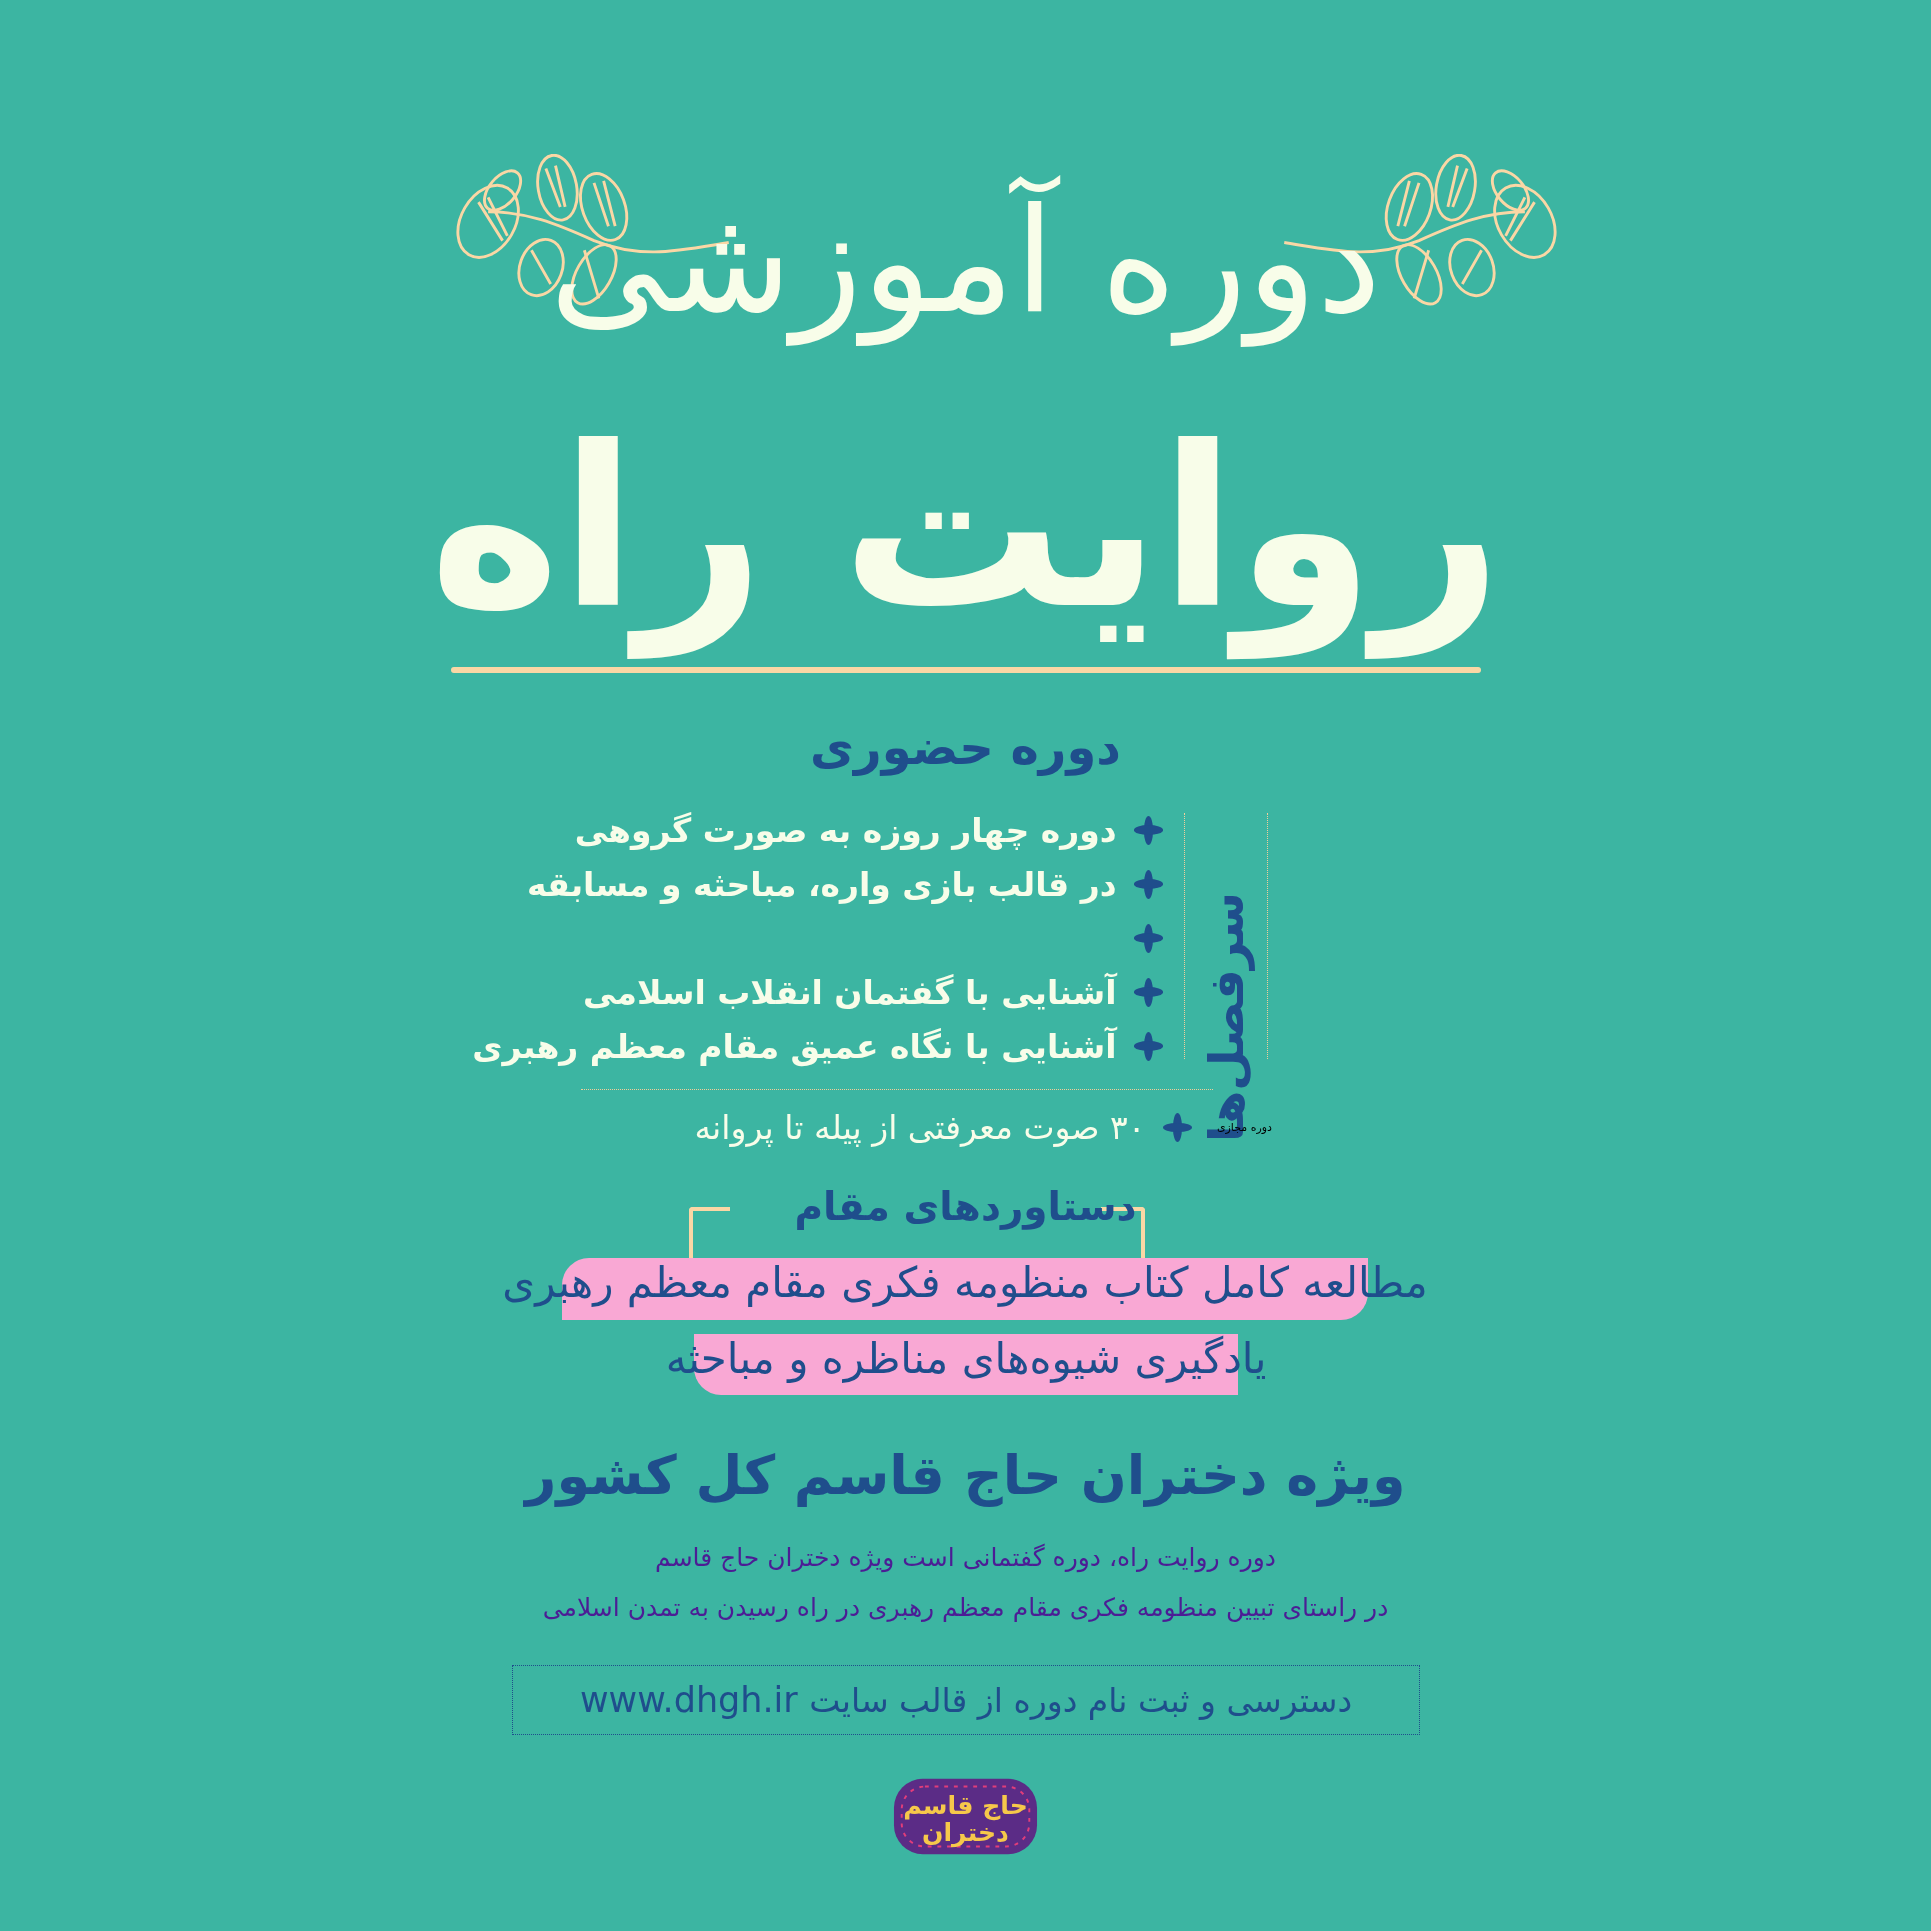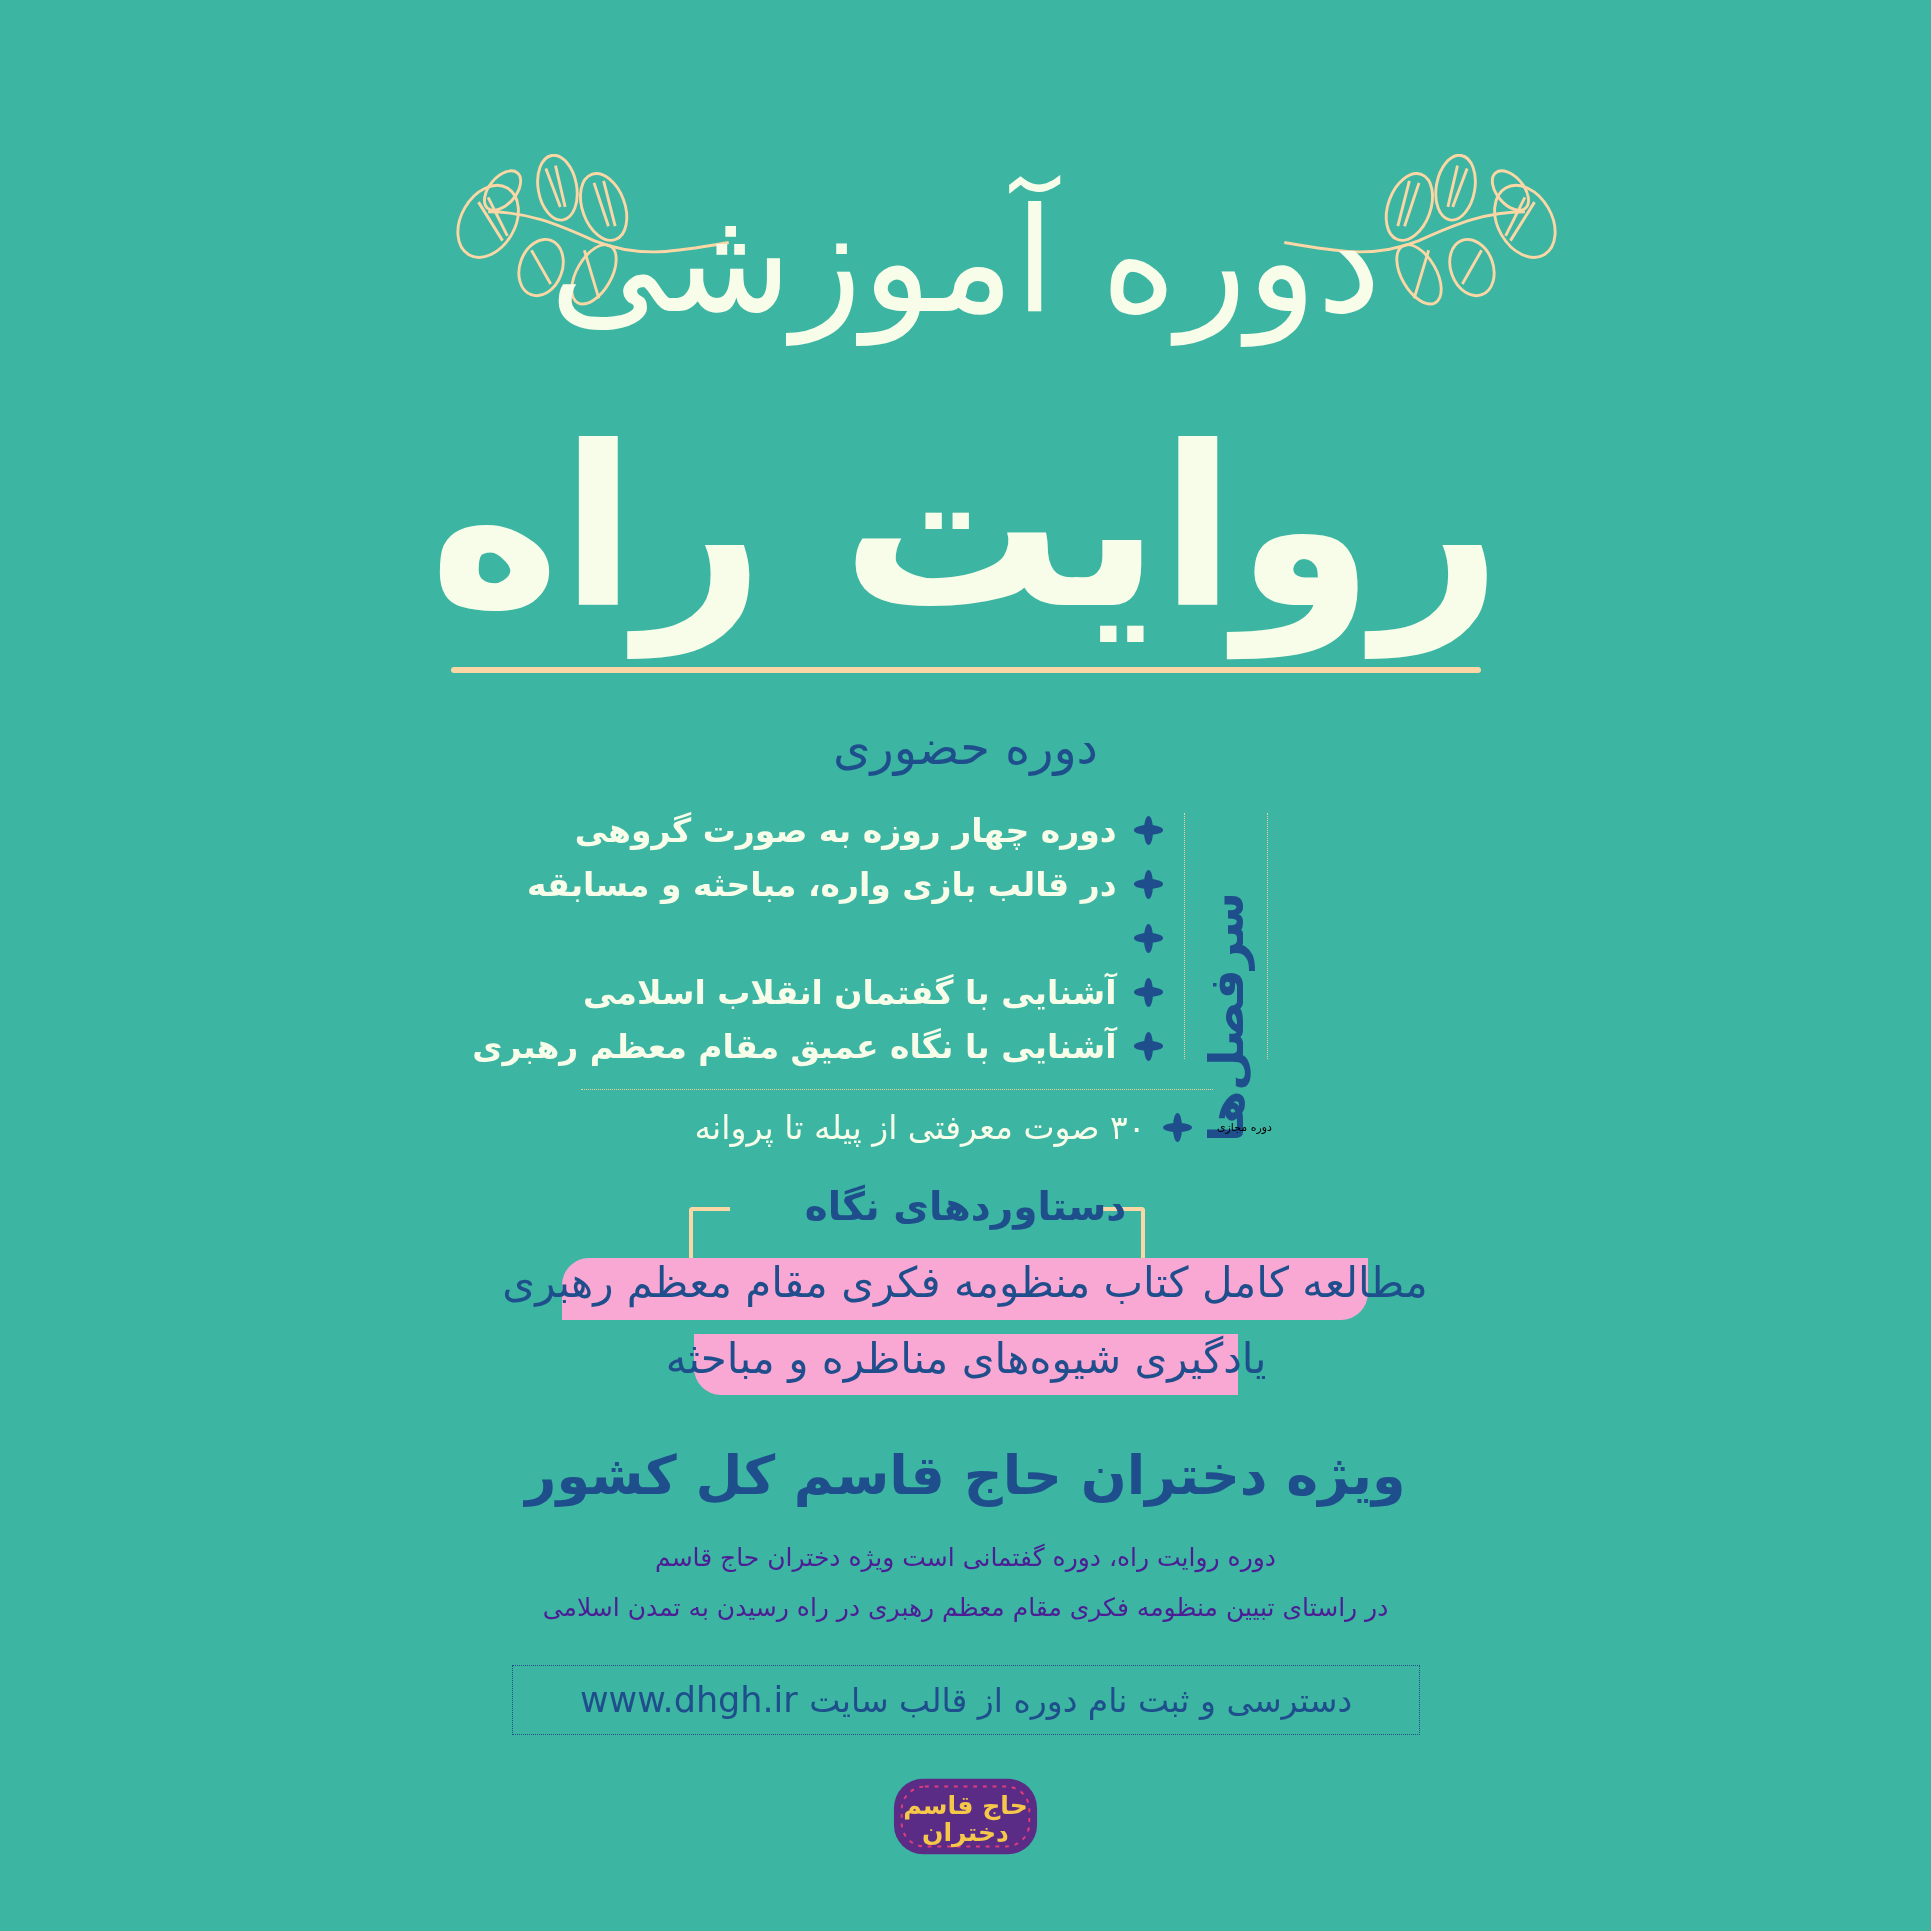--- a/index.html
+++ b/index.html
@@ -27,21 +27,21 @@
     color: #f8fde9; font-weight: bold;
   }
   .hr-main {
     position: absolute; left: 451px; top: 667px; width: 1030px; height: 5.8px;
     background: #fad7a5; border-radius: 2.9px;
   }
 
   .section-title {
     position: absolute; left: 0; width: 1931px; top: 713px;
     text-align: center; font-size: 48px; line-height: 68px;
-    color: #1f4e8c; font-weight: normal;
+    color: #1f4e8c; font-weight: bold;
   }
 
   
   .list {
     position: absolute; right: 768px; top: 803px; width: 676px;
     margin: 0; padding: 0; list-style: none;
   }
   .list li {
     height: 54px; display: flex; align-items: center; gap: 17.4px;
     font-size: 33px; color: #f8fde9; white-space: nowrap; font-weight: bold;
@@ -187,21 +187,21 @@
 <div class="hline-dotted"></div>
 
 <div class="virtual-row">
   <span class="virtual-tag">دوره مجازی</span>
   <span class="bullet"></span>
   <span>۳۰ صوت معرفتی از پیله تا پروانه</span>
 </div>
 
 <div class="bracket"></div>
 <div class="bracket-gap"></div>
-<div class="ach-title">دستاوردهای نگاه</div>
+<div class="ach-title">دستاوردهای مقام</div>
 
 <div class="pill p1">
   <span>مطالعه کامل کتاب منظومه فکری مقام معظم رهبری</span>
 </div>
 <div class="pill p2">
   <span>یادگیری شیوه‌های مناظره و مباحثه</span>
 </div>
 
 <div class="special">ویژه دختران حاج قاسم کل کشور</div>
 

